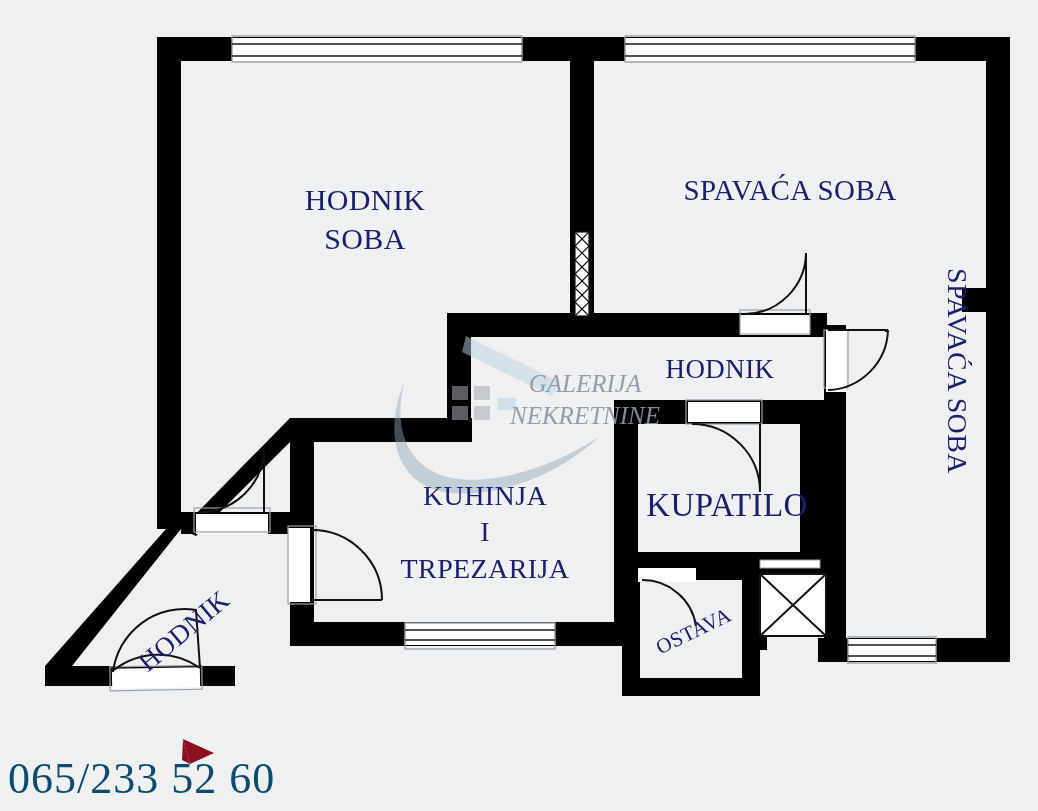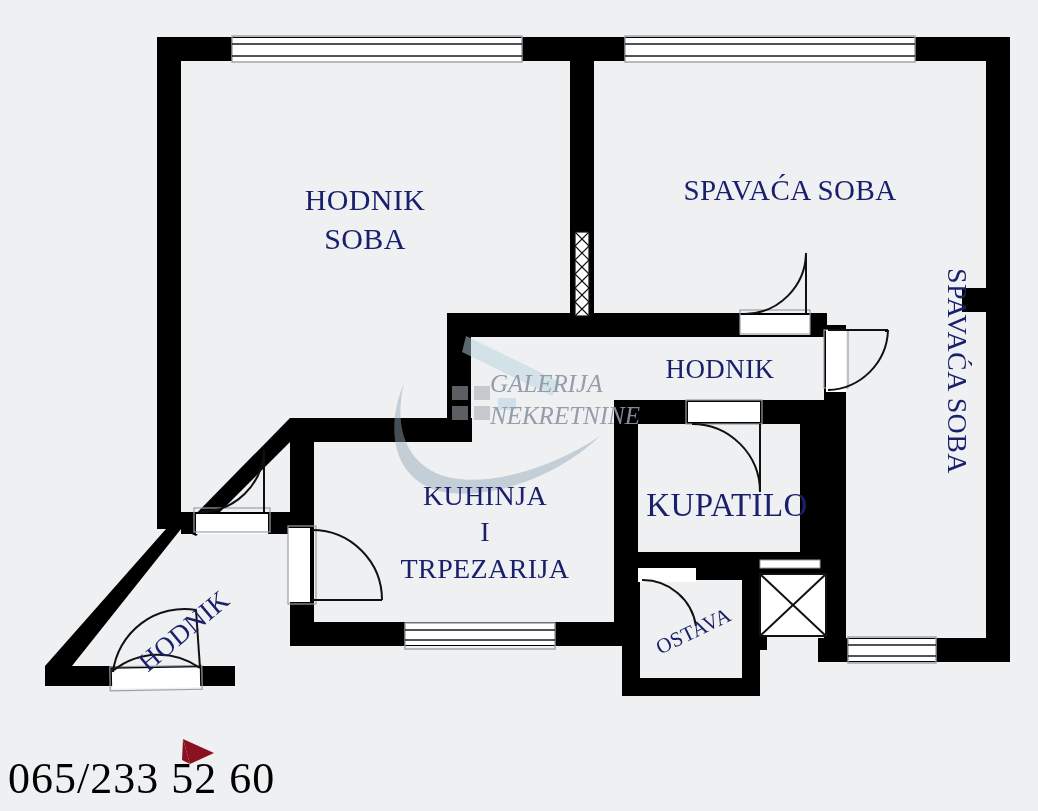--- a/index.html
+++ b/index.html
@@ -48,35 +48,36 @@
   }
   #label-hodnik2 {
     left: 108px; top: 614px; width: 150px; font-size: 27px;
     transform: rotate(-40deg);
     transform-origin: 75px 16px;
   }
   #phone {
     position: absolute;
     left: 8px;
     top: 757px;
-    color: #000000;
+    color: #0c4a6e;
     font-family: "Liberation Serif", "DejaVu Serif", serif;
     font-size: 44px;
     letter-spacing: 1px;
     line-height: 1;
     white-space: pre;
     pointer-events: none;
   }
   #watermark {
     position: absolute;
     left: 398px;
     top: 338px;
     width: 270px;
     height: 140px;
     pointer-events: none;
+    text-align: center;
   }
   #wm-text {
     position: absolute;
     left: 92px;
     top: 30px;
     width: 190px;
     color: #8e97a4;
     font-family: "Liberation Serif", "DejaVu Serif", serif;
     font-style: italic;
     font-size: 25px;

